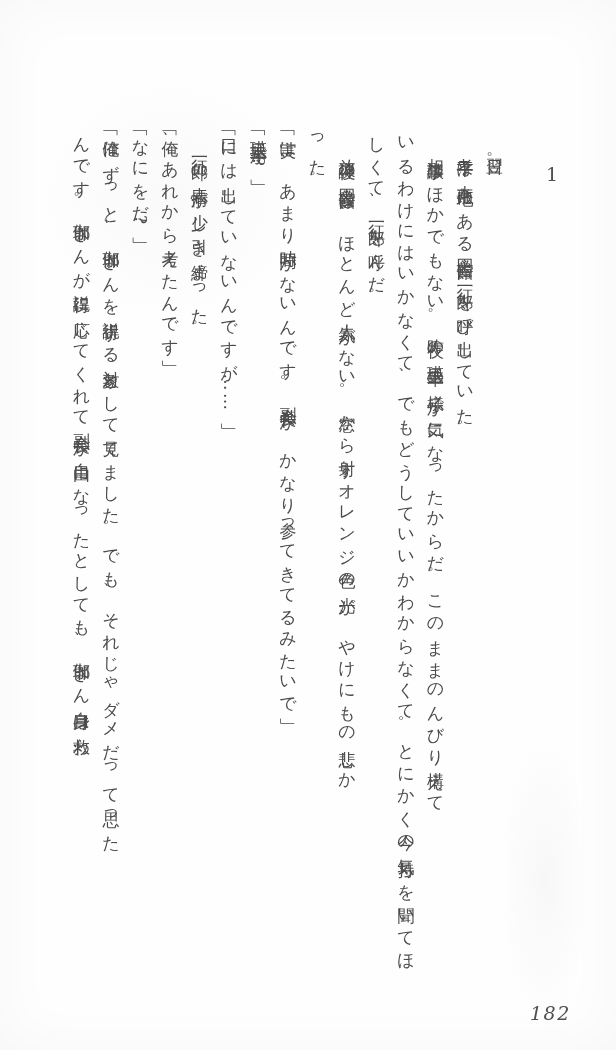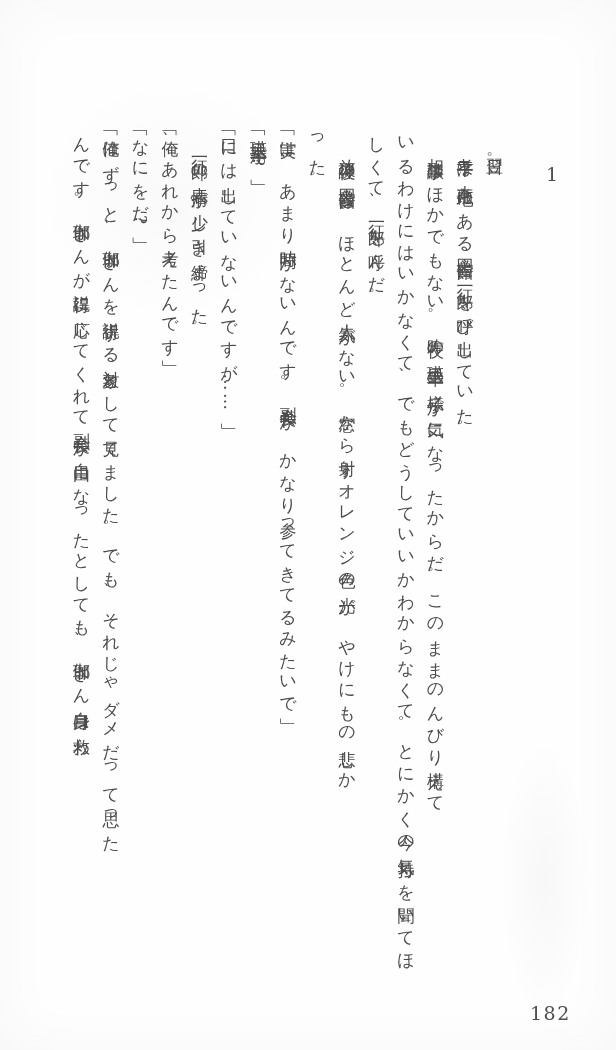--- a/index.html
+++ b/index.html
@@ -55,20 +55,21 @@
     top: 163px;
     font-size: 19px;
     color: #4f4f4f;
     letter-spacing: 0;
   }
   .page-number {
     position: absolute;
     left: 530px;
     top: 1002px;
     font-size: 19px;
+    font-style: italic;
     letter-spacing: 1.5px;
     color: #4f4f4f;
   }
 </style>
 </head>
 <body>
 
 <div class="page">
   <div class="smudge smudge-top"></div>
   <div class="smudge smudge-right"></div>

